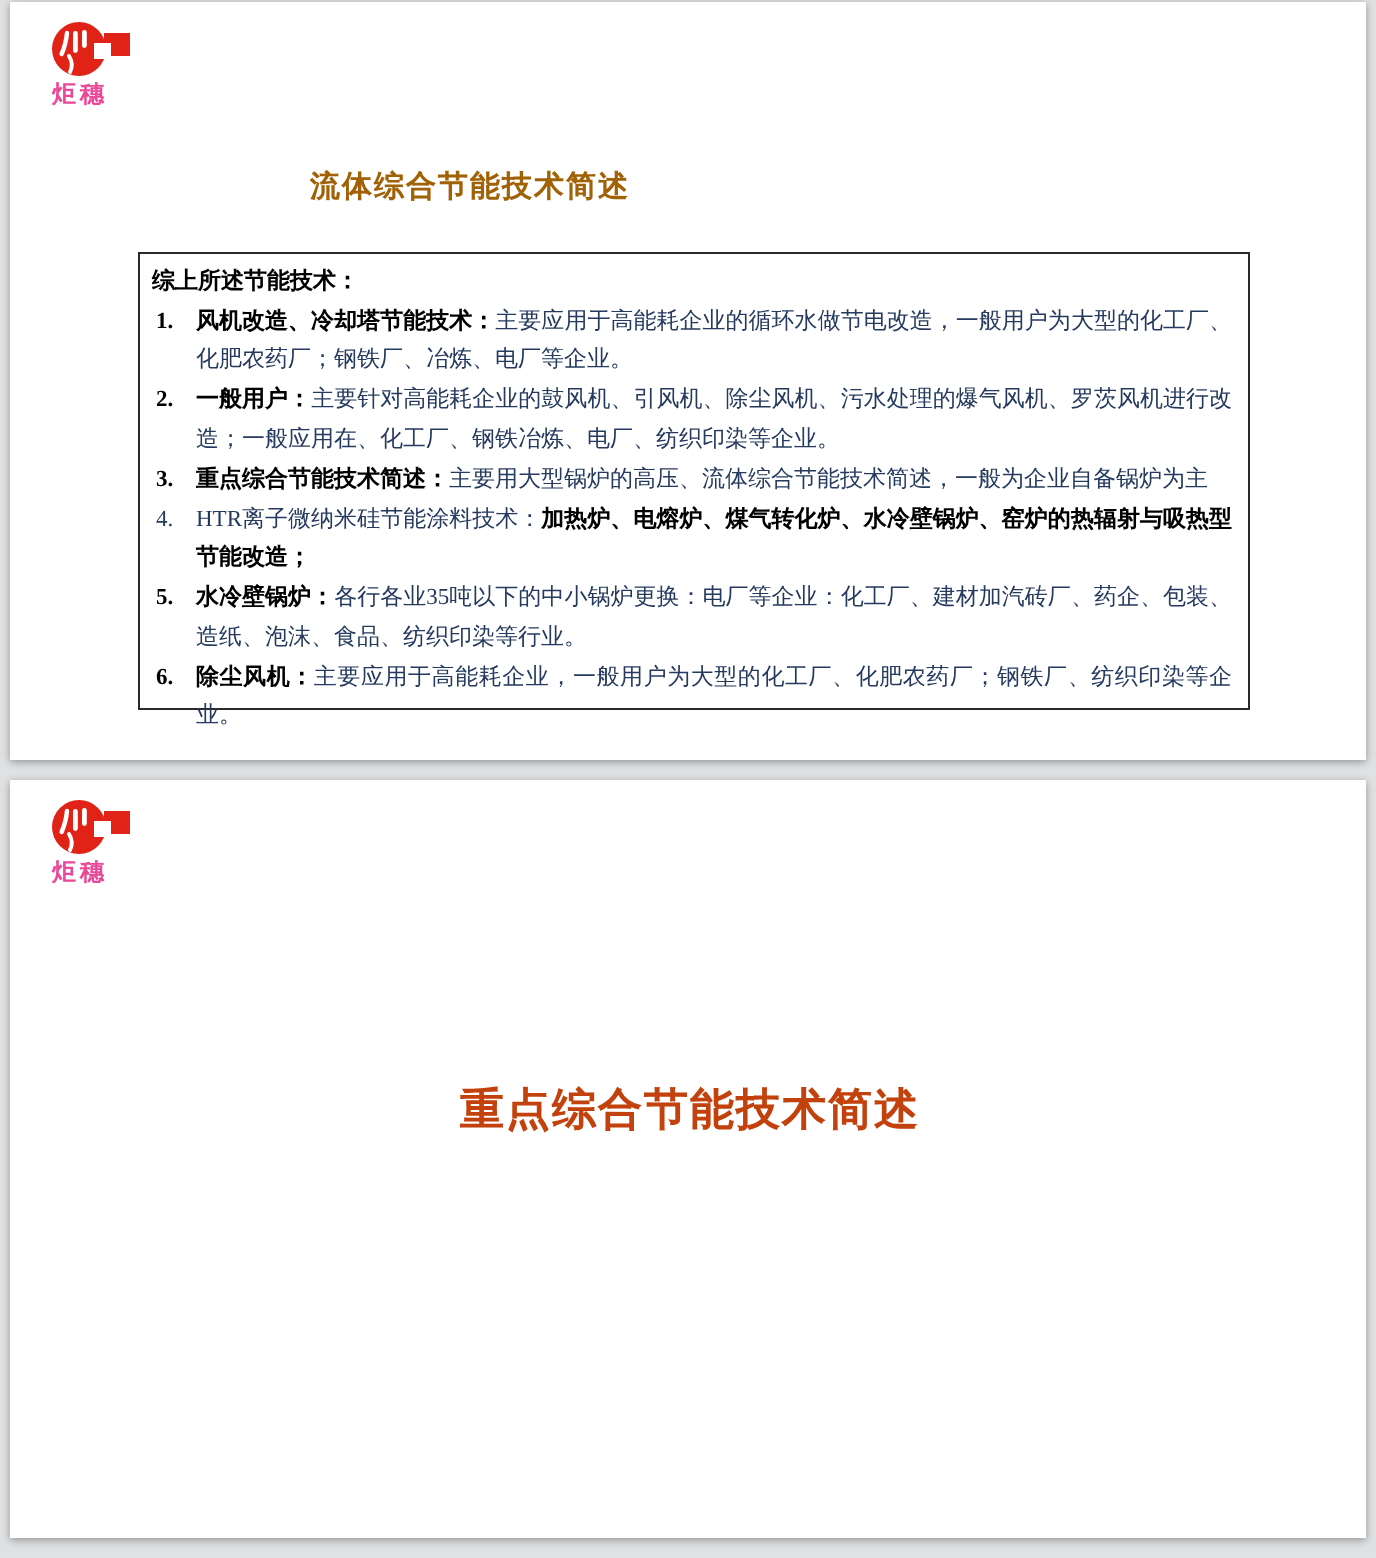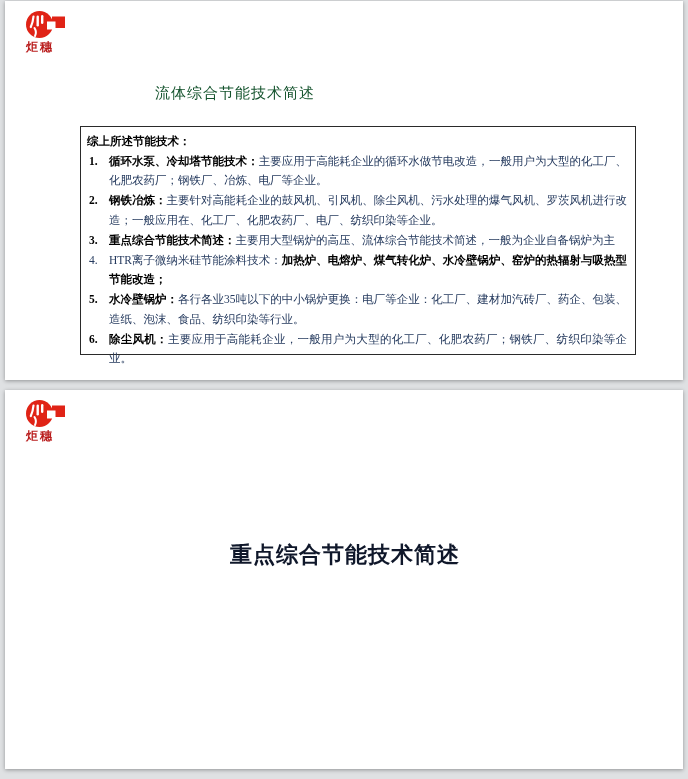--- a/index.html
+++ b/index.html
@@ -16,32 +16,32 @@
     box-shadow:0 1px 4px rgba(0,0,0,0.35);
   }
   #slide1{top:1px;}
   #slide2{top:390px;}
 
   
   .logo{position:absolute;left:20px;top:9px;width:56px;text-align:left;}
   .logo svg{display:block;}
   .logo-text{
     font-family:"Liberation Sans","DejaVu Sans",sans-serif;
-    font-size:12px;line-height:13px;color:#b91c1c;font-weight:600;
+    font-size:12px;line-height:13px;color:#ec4899;font-weight:600;
     letter-spacing:2px;margin-top:1px;margin-left:1px;
   }
 
   
   .s1-title{
     position:absolute;left:150px;top:83px;
-    font-size:15px;font-weight:normal;color:#14532d;
+    font-size:15px;font-weight:bold;color:#a16207;
     letter-spacing:1px;
   }
   .content-box{
-    position:absolute;left:75px;top:125px;width:556px;height:229px;
+    position:absolute;left:64px;top:125px;width:556px;height:229px;
     box-sizing:border-box;
     border:1px solid #2a2a2a;
     padding:5px 8px 4px 6px;
     font-size:11.5px;
   }
   .box-heading{
     font-weight:bold;color:#000;line-height:19px;
   }
   .row{
     position:relative;padding-left:22px;line-height:19.5px;margin-top:0.5px;
@@ -51,21 +51,21 @@
   .row.emph-head .num{font-weight:bold;color:#000;}
   .row.emph-head .head{font-weight:bold;color:#000;}
   .row.emph-head .body{color:#253a5e;}
   .row.emph-body .num{font-weight:normal;color:#253a5e;}
   .row.emph-body .head{font-weight:normal;color:#253a5e;margin-top:37px;}
   .row.emph-body .body{font-weight:bold;color:#000;}
 
   
   .s2-title{
     position:absolute;left:225px;top:150px;
-    font-size:22px;font-weight:bold;color:#0f172a;
+    font-size:22px;font-weight:bold;color:#c2410c;
     letter-spacing:1px;
   }
 </style>
 </head>
 <body>
 
 <div class="slide" id="slide1">
 
   <div class="logo">
     <svg width="44" height="30" viewBox="0 0 44 30">
@@ -80,25 +80,25 @@
     <div class="logo-text">炬穗</div>
   </div>
 
   <div class="s1-title">流体综合节能技术简述</div>
 
   <div class="content-box">
     <div class="box-heading">综上所述节能技术：</div>
     <div>
 
         <div class="row emph-head">
-          <span class="num">1.</span><span class="head">循环水泵、冷却塔节能技术：</span><span class="body">主要应用于高能耗企业的循环水做节电改造，一般用户为大型的化工厂、化肥农药厂；钢铁厂、冶炼、电厂等企业。</span>
+          <span class="num">1.</span><span class="head">风机改造、冷却塔节能技术：</span><span class="body">主要应用于高能耗企业的循环水做节电改造，一般用户为大型的化工厂、化肥农药厂；钢铁厂、冶炼、电厂等企业。</span>
         </div>
 
         <div class="row emph-head">
-          <span class="num">2.</span><span class="head">钢铁冶炼：</span><span class="body">主要针对高能耗企业的鼓风机、引风机、除尘风机、污水处理的爆气风机、罗茨风机进行改造；一般应用在、化工厂、化肥农药厂、电厂、纺织印染等企业。</span>
+          <span class="num">2.</span><span class="head">一般用户：</span><span class="body">主要针对高能耗企业的鼓风机、引风机、除尘风机、污水处理的爆气风机、罗茨风机进行改造；一般应用在、化工厂、钢铁冶炼、电厂、纺织印染等企业。</span>
         </div>
 
         <div class="row emph-head">
           <span class="num">3.</span><span class="head">重点综合节能技术简述：</span><span class="body">主要用大型锅炉的高压、流体综合节能技术简述，一般为企业自备锅炉为主</span>
         </div>
 
         <div class="row emph-body">
           <span class="num">4.</span><span class="head">HTR离子微纳米硅节能涂料技术：</span><span class="body">加热炉、电熔炉、煤气转化炉、水冷壁锅炉、窑炉的热辐射与吸热型节能改造；</span>
         </div>
 

